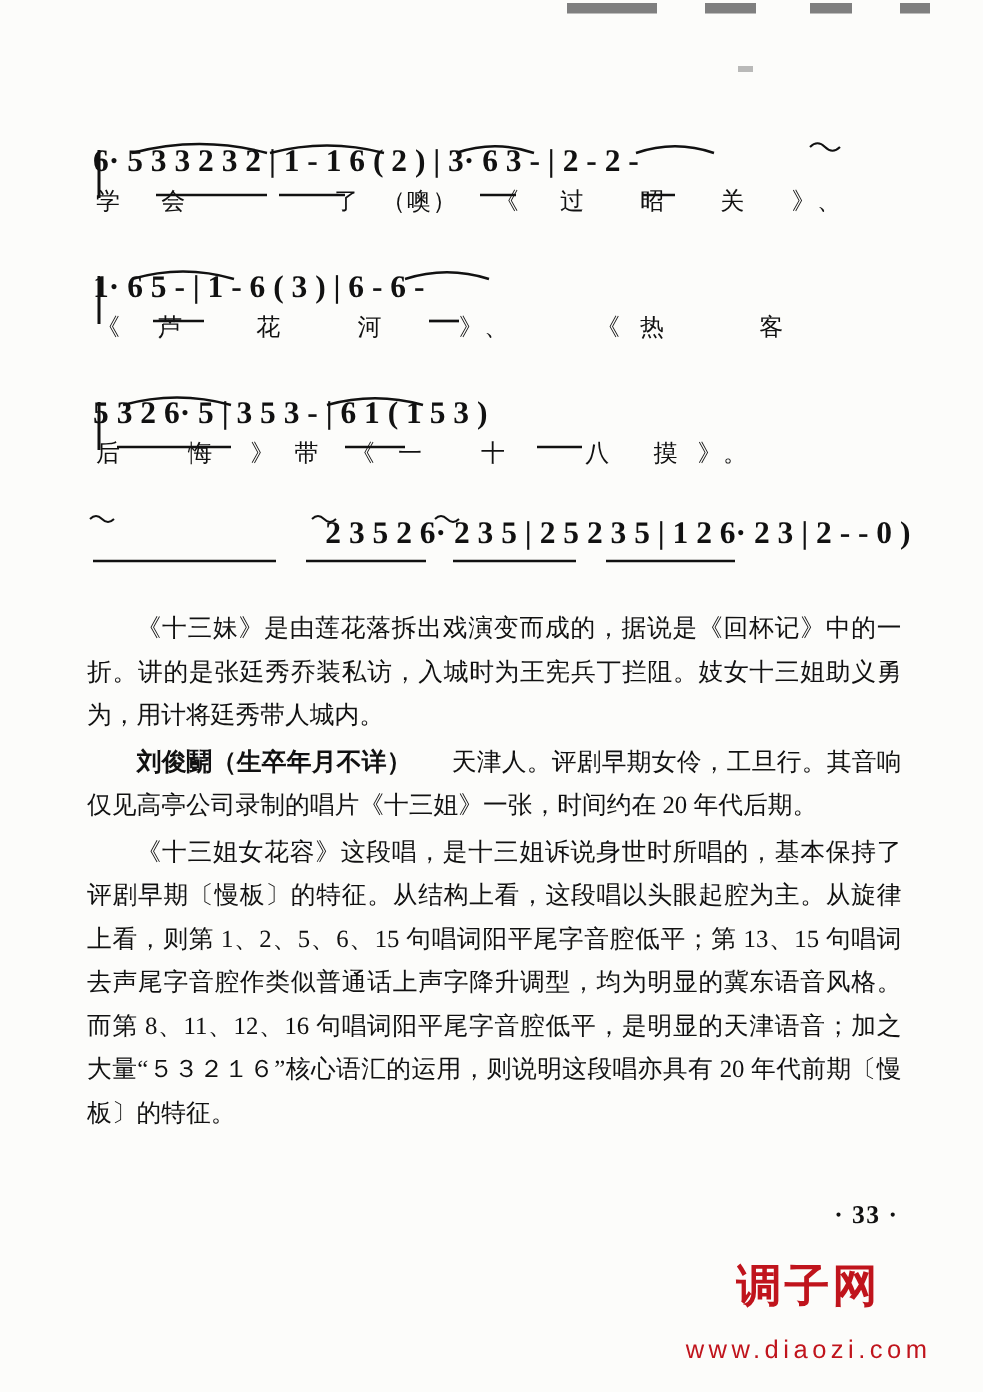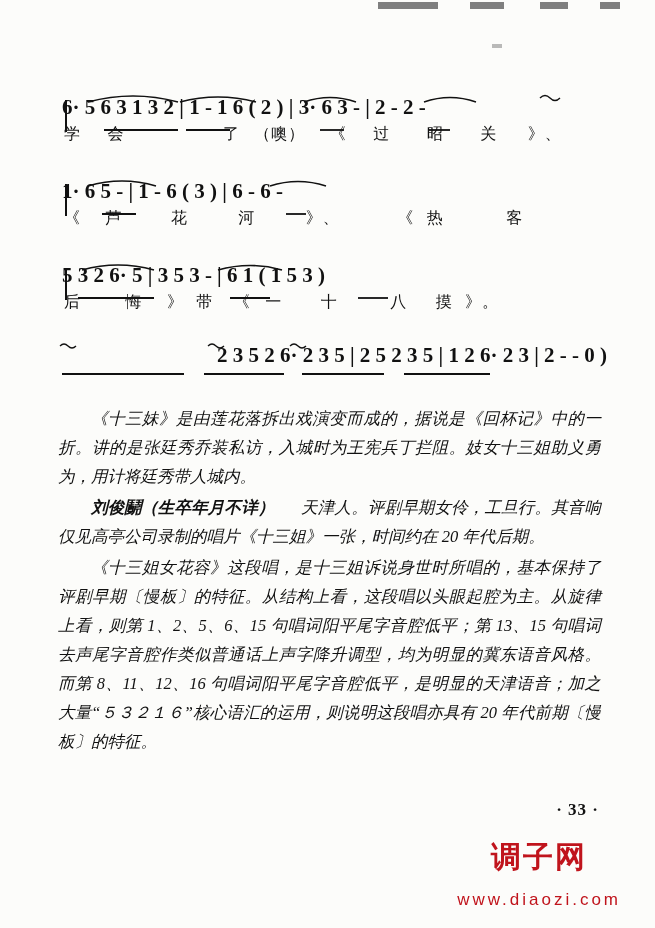--- a/index.html
+++ b/index.html
@@ -53,21 +53,21 @@
   .deco{position:absolute;left:0;top:0;pointer-events:none;}
 
   
   .prose{
     margin-top:18px;
     font-size:16.5px;
     line-height:29px;
     text-align:justify;
     font-family:"Liberation Serif", serif;
   }
-  .prose p{margin:0 6px 2px 0;text-indent:2em;font-style:italic;}
+  .prose p{margin:0 6px 2px 0;text-indent:2em;}
   .b{font-weight:bold;}
 
   .pagenum{
     position:absolute;
     right:56px;
     top:800px;
     font-size:17px;
     font-weight:bold;
     letter-spacing:1px;
   }
@@ -108,21 +108,21 @@
         <path d="M246 10 Q272 1 298 10" stroke="#111" stroke-width="1.6" fill="none"></path>
         <path d="M366 10 Q392 1 418 10" stroke="#111" stroke-width="1.6" fill="none"></path>
 
         <path d="M46 38 L120 38" stroke="#111" stroke-width="1.8"></path>
         <path d="M128 38 L172 38" stroke="#111" stroke-width="1.8"></path>
         <path d="M262 38 L286 38" stroke="#111" stroke-width="1.8"></path>
         <path d="M370 38 L392 38" stroke="#111" stroke-width="1.8"></path>
 
         <path d="M482 6 q5 -5 10 0 q5 5 10 0" stroke="#111" stroke-width="1.4" fill="none"></path>
       </svg>
-      <div class="jianpu">6· 5 6 3 1 3 2 | 1 - 1 6 ( 2 ) | 3· 6 3 - | 2 - 2 -</div>
+      <div class="jianpu">6· 5 3 3 2 3 2 | 1 - 1 6 ( 2 ) | 3· 6 3 - | 2 - 2 -</div>
       <div class="lyrics">
         <span style="width:38px;">学</span>
         <span style="width:110px;">会</span>
         <span style="width:26px;">了</span>
         <span style="width:70px;">（噢）</span>
         <span style="width:38px;">《</span>
         <span style="width:48px;">过</span>
         <span style="width:48px;">昭</span>
         <span style="width:42px;">关</span>
         <span>》、</span>

